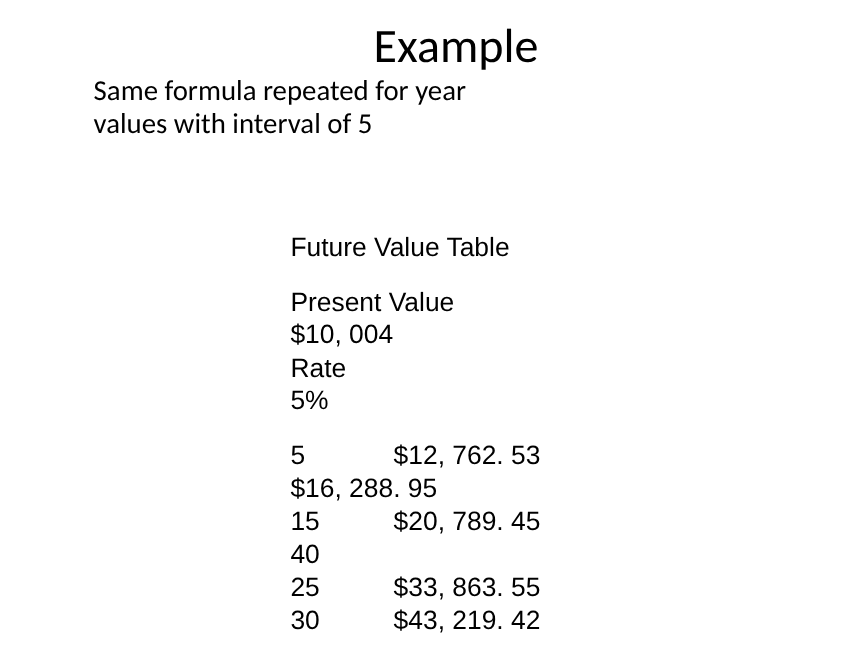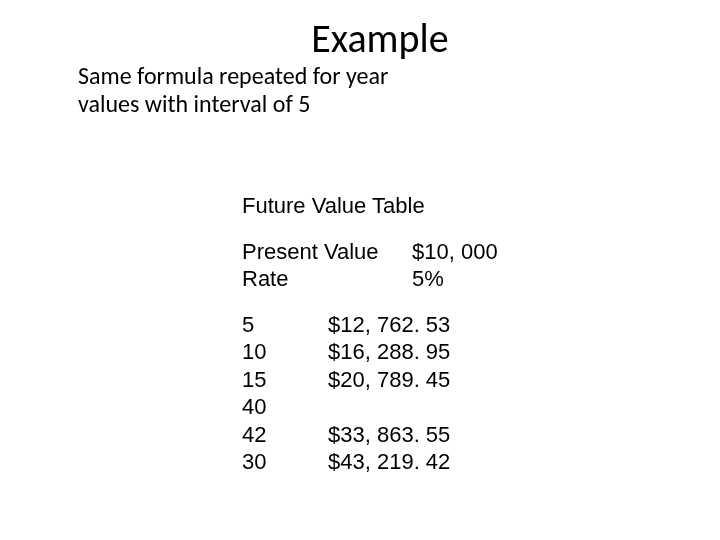--- a/index.html
+++ b/index.html
@@ -47,20 +47,21 @@
     margin-left: 42px;
   }
   .section-heading {
     margin: 0 0 18px 0;
   }
   .params {
     margin: 0 0 18px 0;
   }
   .params .row {
     display: flex;
+    flex-direction: column;
   }
   .params .label {
     width: 170px;
   }
   .params .value {
   }
   .table {
   }
   .table .row {
     display: flex;
@@ -83,46 +84,45 @@
     <span>values with interval of 5</span>
   </div>
 
   <div class="content">
 
     <div class="section-heading">Future Value Table</div>
 
     <div class="params">
       <div class="row">
         <div class="label">Present Value</div>
-        <div class="value">$10, 000</div>
+        <div class="value">$10, 004</div>
       </div>
       <div class="row">
         <div class="label">Rate</div>
         <div class="value">5%</div>
       </div>
     </div>
 
     <div class="table">
       <div class="row">
         <div class="col-year">5</div>
         <div class="col-fv">$12, 762. 53</div>
       </div>
       <div class="row">
-        <div class="col-year">10</div>
         <div class="col-fv">$16, 288. 95</div>
       </div>
       <div class="row">
         <div class="col-year">15</div>
         <div class="col-fv">$20, 789. 45</div>
       </div>
       <div class="row">
         <div class="col-year">40</div>
       </div>
       <div class="row">
-        <div class="col-year">42</div>
+        <div class="col-year">25</div>
         <div class="col-fv">$33, 863. 55</div>
       </div>
       <div class="row">
         <div class="col-year">30</div>
         <div class="col-fv">$43, 219. 42</div>
       </div>
     </div>
 
   </div>
 

